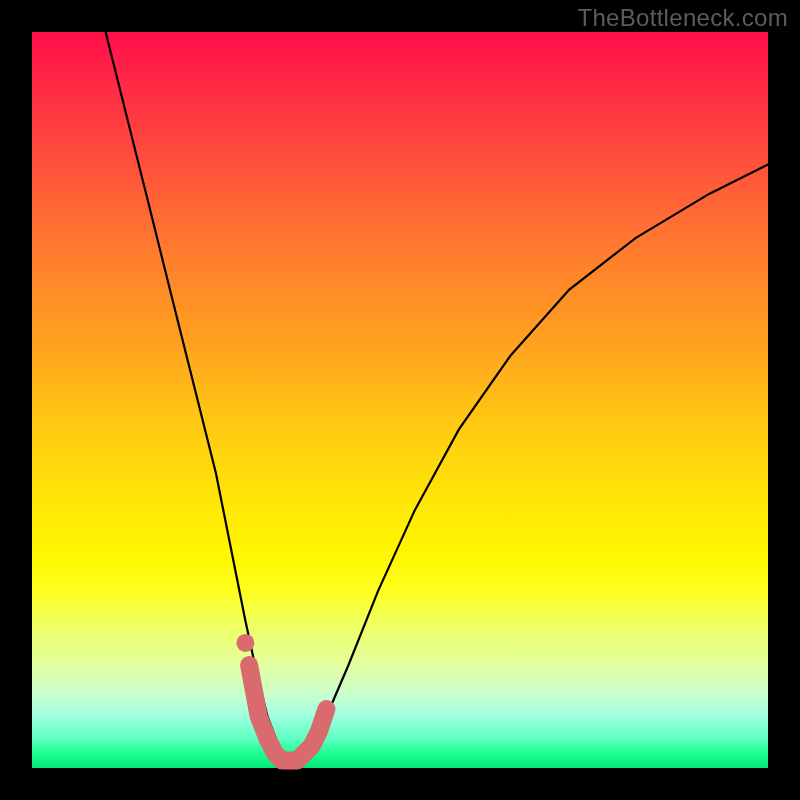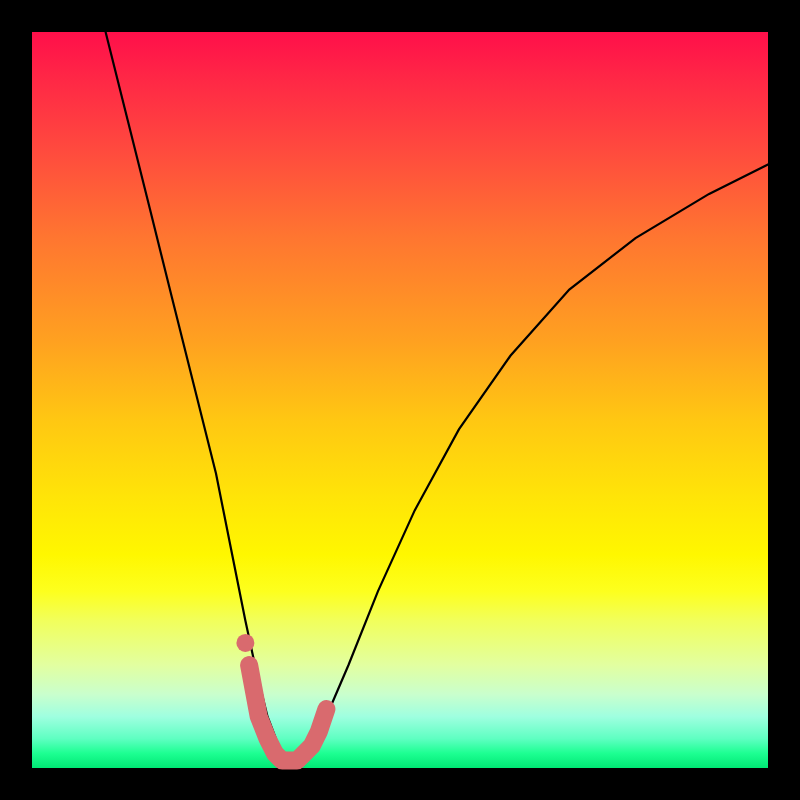--- a/index.html
+++ b/index.html
@@ -63,20 +63,21 @@
     width: 736px;
     height: 736px;
     overflow: visible;
   }
 </style>
 </head>
 <body>
 
 <div class="frame">
 
+  <div class="watermark">TheBottleneck.com</div>
 
   <div class="plot">
     <svg class="curve" viewBox="0 0 736 736">
       <path fill="none" stroke="#000" stroke-width="2.2" stroke-linecap="round" d="M73.6 0.0 L95.7 88.3 L117.8 176.6 L139.8 265.0 L161.9 353.3 L184.0 441.6 L198.7 515.2 L213.4 588.8 L224.5 640.3 L235.5 684.5 L246.6 713.9 L257.6 728.6 L268.6 728.6 L279.7 713.9 L294.4 684.5 L316.5 633.0 L345.9 559.4 L382.7 478.4 L426.9 397.4 L478.4 323.8 L537.3 257.6 L603.5 206.1 L677.1 161.9 L736.0 132.5"></path>
       <path fill="none" stroke="#d96a6e" stroke-width="18" stroke-linecap="round" stroke-linejoin="round" d="M217.1 633.0 L226.7 684.5 L235.5 706.6 L242.9 721.3 L250.2 728.6 L257.6 728.6 L265.0 728.6 L272.3 721.3 L279.7 713.9 L287.0 699.2 L294.4 677.1"></path>
       <circle r="9" fill="#d96a6e" cx="213.4" cy="610.9"></circle>
     </svg>
   </div>
 
 </div>

